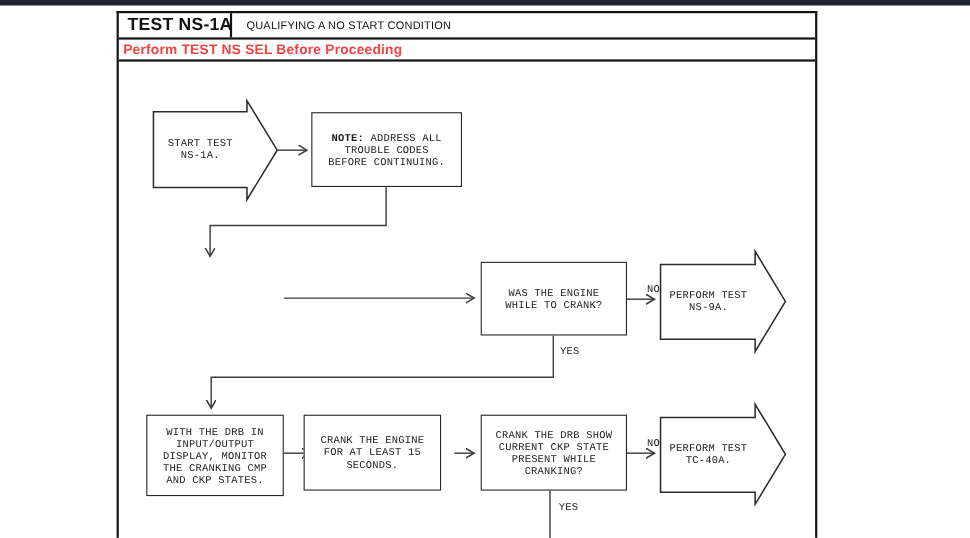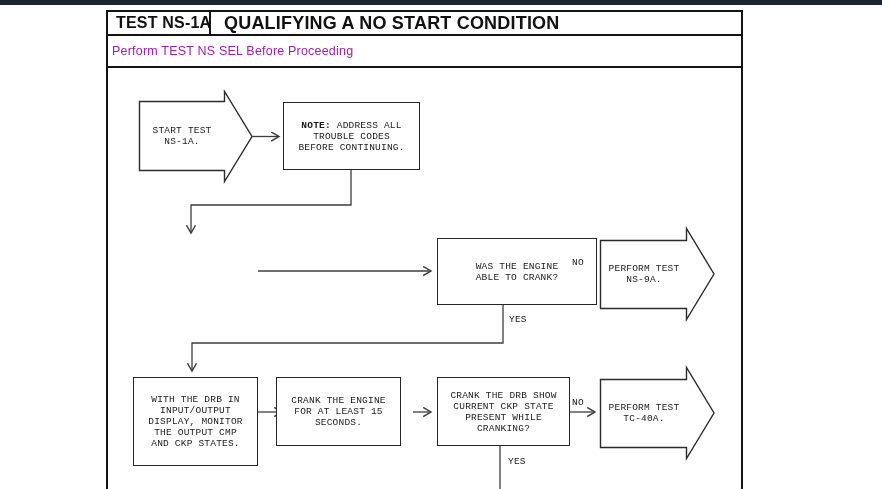--- a/index.html
+++ b/index.html
@@ -36,32 +36,32 @@
     border-right: 2px solid #141414;
     display: flex; align-items: center;
     padding-left: 8px;
     font-size: 16px; font-weight: bold; letter-spacing: 0.2px;
     color: #111;
     white-space: nowrap;
   }
   .qtitle {
     display: flex; align-items: center;
     padding-left: 13px;
-    font-size: 18px; font-weight: bold; letter-spacing: 0.2px;
+    font-size: 10px; font-weight: normal; letter-spacing: 0.2px;
     color: #111;
     white-space: nowrap;
   }
   .hrow2 {
     box-sizing: border-box;
-    height: 32px;
+    height: 20px;
     border-bottom: 2px solid #141414;
     display: flex; align-items: center;
     padding-left: 4px;
-    font-size: 12.5px; font-weight: normal; letter-spacing: 0.2px;
-    color: #a21caf;
+    font-size: 12.5px; font-weight: bold; letter-spacing: 0.2px;
+    color: #ef4444;
     white-space: nowrap;
   }
 
   .flow { position: absolute; left: 0; top: 0; width: 882px; height: 489px; }
   .flow svg { position: absolute; left: 0; top: 0; }
 
   .fbox {
     position: absolute;
     box-sizing: border-box;
     border: 1.5px solid #262626;
@@ -76,21 +76,21 @@
     align-items: center; justify-content: center;
     text-align: center;
   }
   .fline, .flabel {
     font-family: "Liberation Mono", "DejaVu Sans Mono", monospace;
     font-size: 9.5px; line-height: 11px;
     color: #1b1b1b;
     letter-spacing: 0.2px;
     white-space: nowrap;
   }
-  .flabel { position: absolute; text-align: left; }
+  .flabel { position: absolute; text-align: right; }
   .b { font-weight: bold; }
 </style>
 </head>
 <body>
 
 <div class="page">
 
   <div class="top-bar"></div>
 
   <div class="doc">
@@ -132,35 +132,35 @@
       <div class="fline">NS-1A.</div>
     </div>
 
     <div class="fbox" style="left:283px;top:102px;width:137px;height:68px">
       <div class="fline"><span class="b">NOTE:</span> <span>ADDRESS ALL</span></div>
       <div class="fline">TROUBLE CODES</div>
       <div class="fline">BEFORE CONTINUING.</div>
     </div>
 
 
-    <div class="fbox" style="left:437px;top:238px;width:160px;height:67px">
+    <div class="fbox" style="left:437px;top:238px;width:133px;height:67px">
       <div class="fline">WAS THE ENGINE</div>
-      <div class="fline">ABLE TO CRANK?</div>
+      <div class="fline">WHILE TO CRANK?</div>
     </div>
 
     <div class="ftext" style="left:600px;top:240px;width:88px;height:68px">
       <div class="fline">PERFORM TEST</div>
       <div class="fline">NS-9A.</div>
     </div>
 
-    <div class="fbox" style="left:133px;top:377px;width:125px;height:89px">
+    <div class="fbox" style="left:133px;top:377px;width:125px;height:74px">
       <div class="fline">WITH THE DRB IN</div>
       <div class="fline">INPUT/OUTPUT</div>
       <div class="fline">DISPLAY, MONITOR</div>
-      <div class="fline">THE OUTPUT CMP</div>
+      <div class="fline">THE CRANKING CMP</div>
       <div class="fline">AND CKP STATES.</div>
     </div>
 
     <div class="fbox" style="left:276px;top:377px;width:125px;height:69px">
       <div class="fline">CRANK THE ENGINE</div>
       <div class="fline">FOR AT LEAST 15</div>
       <div class="fline">SECONDS.</div>
     </div>
 
     <div class="fbox" style="left:437px;top:377px;width:133px;height:69px">

